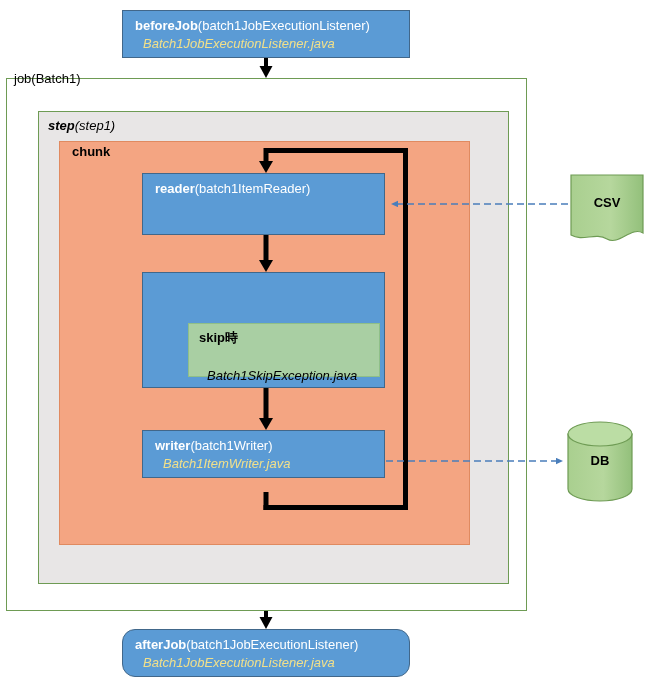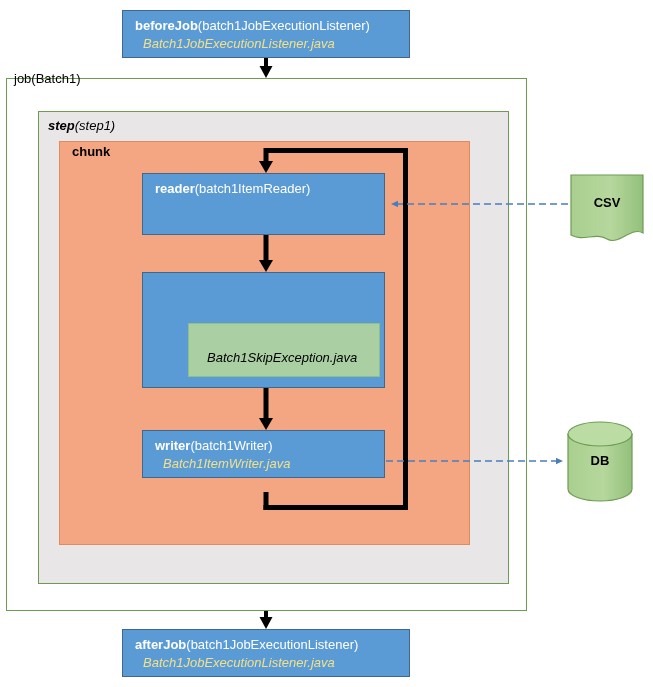--- a/index.html
+++ b/index.html
@@ -107,31 +107,32 @@
   <div class="abs bluebox" style="left:142px;top:173px;width:243px;height:62px;">
     <div class="l1">
       <b>reader</b><span>(batch1ItemReader)</span>
     </div>
   </div>
 
   <div class="abs bluebox" style="left:142px;top:272px;width:243px;height:116px;">
   </div>
 
   <div class="abs skipbox" style="left:188px;top:323px;width:192px;height:54px;">
+    <div class="s1">skip時</div>
     <div class="s2">Batch1SkipException.java</div>
   </div>
 
   <div class="abs bluebox" style="left:142px;top:430px;width:243px;height:48px;">
     <div class="l1">
       <b>writer</b><span>(batch1Writer)</span>
     </div>
     <div class="l2">Batch1ItemWriter.java</div>
   </div>
 
-  <div class="abs bluebox" style="left:122px;top:629px;width:288px;height:48px;">
+  <div class="abs bluebox" style="left:122px;top:629px;width:288px;height:48px;border-radius:13px;">
     <div class="l1">
       <b>afterJob</b><span>(batch1JobExecutionListener)</span>
     </div>
     <div class="l2">Batch1JobExecutionListener.java</div>
   </div>
 
   <svg class="ovl" viewBox="0 0 653 687">
     <defs>
       <linearGradient id="greenGrad" x1="0" y1="0" x2="0" y2="1">
         <stop offset="0%" stop-color="#B4D49A"></stop>

